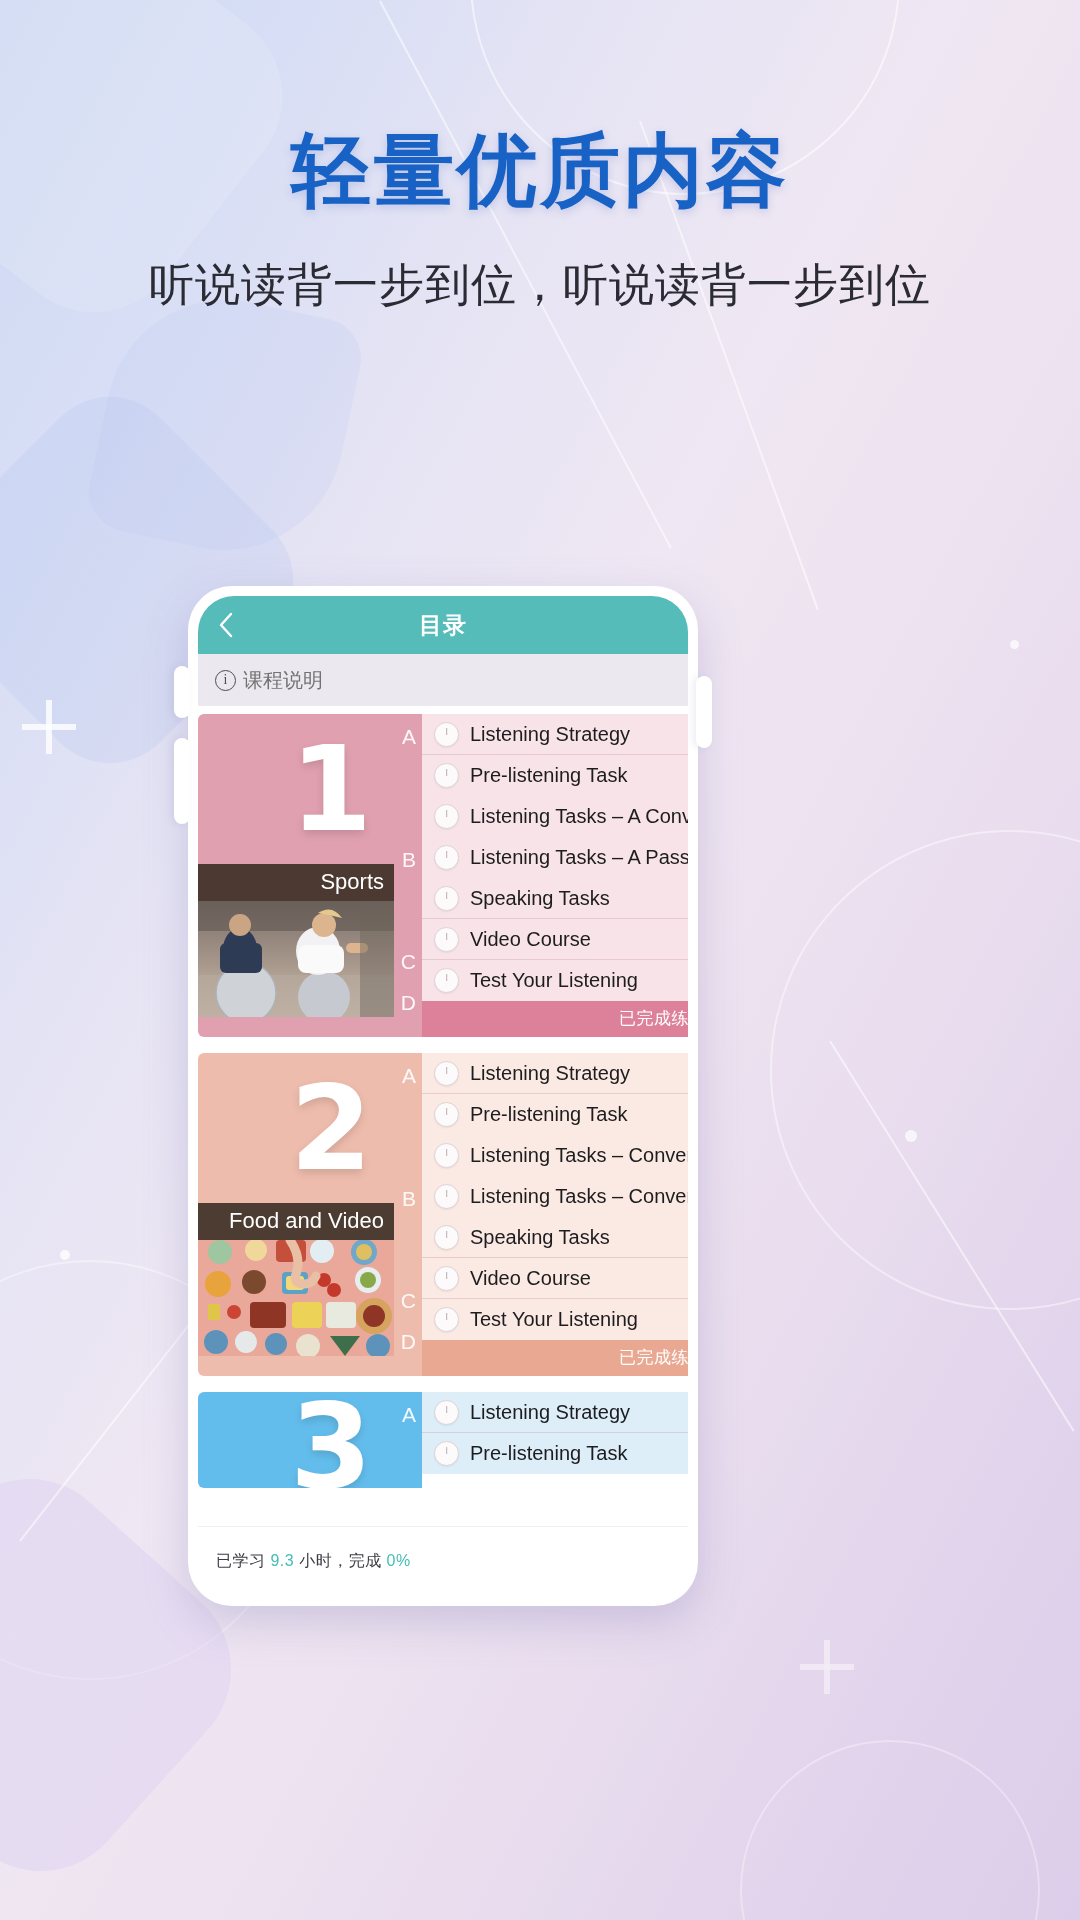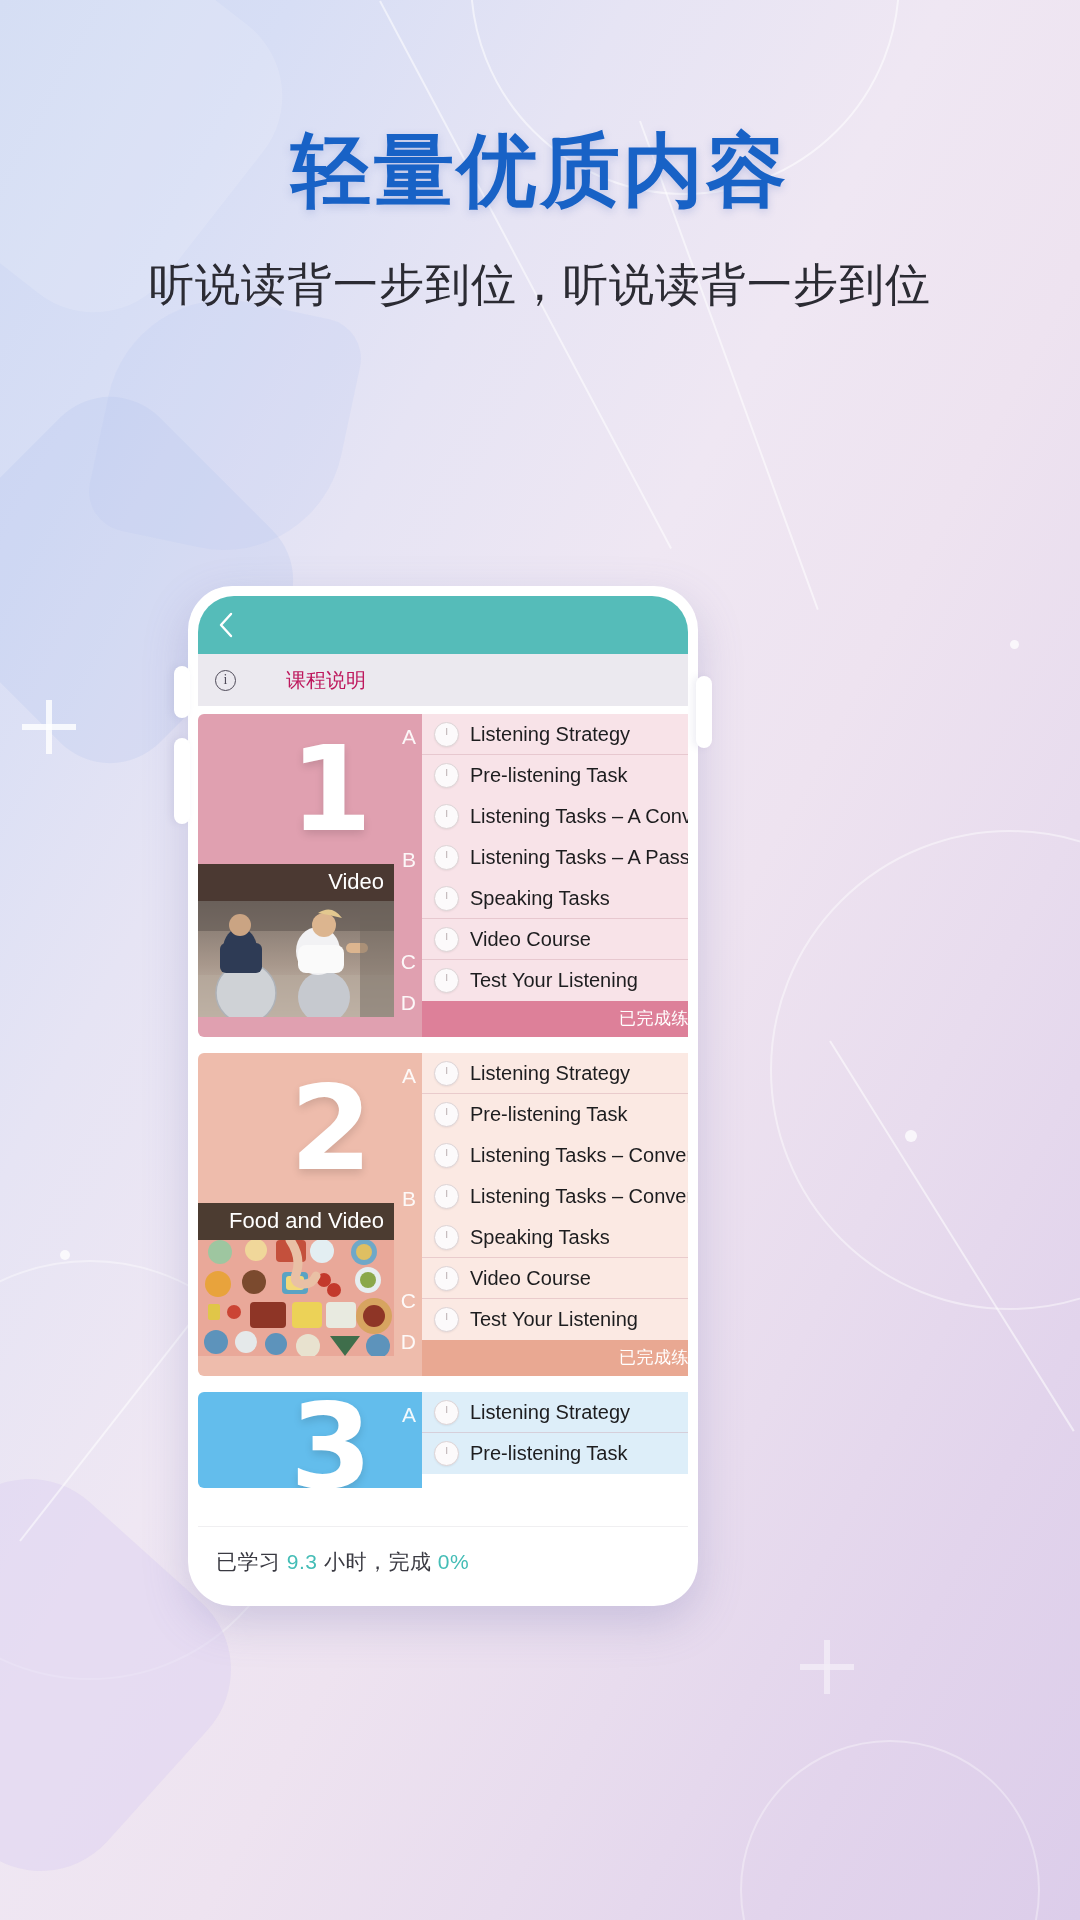--- a/index.html
+++ b/index.html
@@ -118,21 +118,21 @@
   
   .infobar{
     background:#ebe9ef;height:52px;flex:0 0 52px;
     display:flex;align-items:center;padding-left:17px;gap:7px;
   }
   .infobar .i-icon{
     width:21px;height:21px;border-radius:50%;border:1.6px solid #4e4a58;
     display:flex;align-items:center;justify-content:center;
     font-size:14px;color:#4e4a58;font-family:"Liberation Serif",serif;line-height:1;
   }
-  .infobar .i-label{font-size:20px;color:#be185d;margin-left:43px;}
+  .infobar .i-label{font-size:20px;color:#737373;}
 
   
   .content{flex:1 1 auto;overflow:hidden;background:#fff;padding-top:8px;}
 
   .unit{
     display:flex;margin:0 0 16px 0;position:relative;
   }
   .unit-left{
     width:196px;flex:0 0 196px;position:relative;overflow:hidden;
     border-radius:6px 0 0 6px;
@@ -183,21 +183,21 @@
   .unit-foot{
     text-align:right;color:#fff;font-size:17px;padding:6px 14px 7px 0;
     letter-spacing:.5px;
   }
 
   
   .footer{
     flex:0 0 70px;height:70px;background:#fff;display:flex;align-items:center;
     justify-content:space-between;border-top:1px solid #f0eff1;
   }
-  .footer-text{font-size:21px;color:#3a3a42;padding-left:18px;letter-spacing:.5px;}
+  .footer-text{font-size:16px;color:#3a3a42;padding-left:18px;letter-spacing:.5px;}
   .footer-text .hl{color:#44bdb6;}
   .footer-btn{
     background:#ec6f40;color:#fff;font-size:22px;
     width:160px;height:70px;display:flex;align-items:center;justify-content:center;
     letter-spacing:1px;
   }
 </style>
 </head>
 <body>
 
@@ -232,35 +232,36 @@
   <div class="screen">
 
     <div class="navbar">
       <div class="nav-back">
         <span>
           <svg width="17" height="28" viewBox="0 0 17 28" fill="none">
             <path d="M14 3 L4 14 L14 25" stroke="#ffffff" stroke-width="2.4" stroke-linecap="round" stroke-linejoin="round"></path>
           </svg>
         </span>
       </div>
+      <div class="nav-title">目录</div>
     </div>
 
     <div class="infobar">
       <span class="i-icon">i</span>
       <span class="i-label">课程说明</span>
     </div>
 
     <div class="content">
 
       <div class="unit">
         <div class="unit-left" style="background:#e0a0b0;">
           <div class="unit-numbox">
             <span class="unit-num">1</span>
           </div>
-          <div class="unit-title">Video</div>
+          <div class="unit-title">Sports</div>
           <div style="height:116px;position:relative;overflow:hidden;">
             <svg class="unit-photo" viewBox="0 0 196 116" preserveAspectRatio="xMidYMid slice">
               <defs>
                 <linearGradient id="gymbg" x1="0" y1="0" x2="0" y2="1">
                   <stop offset="0%" stop-color="#7a6f68"></stop>
                     <stop offset="55%" stop-color="#a8988c"></stop>
                   <stop offset="100%" stop-color="#cfc2b6"></stop>
                 </linearGradient>
               </defs>
               <rect width="196" height="116" fill="url(#gymbg)"></rect>

